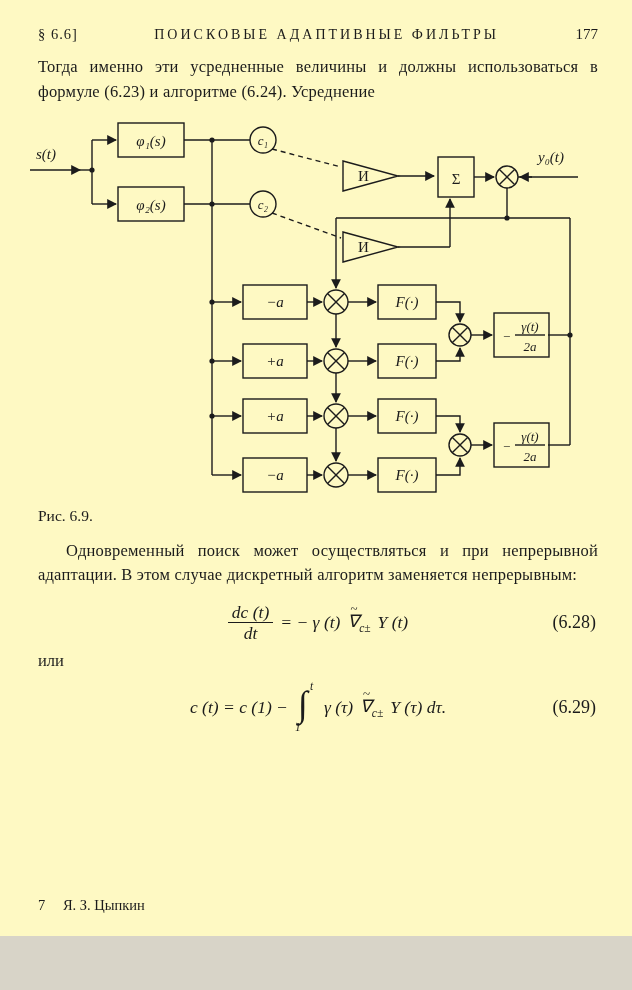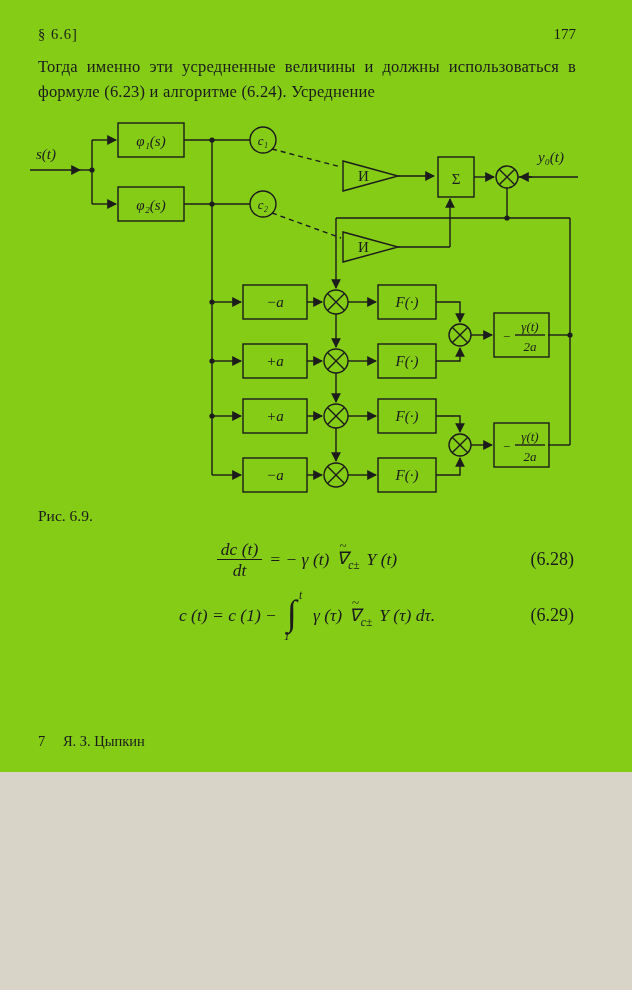--- a/index.html
+++ b/index.html
@@ -1,20 +1,20 @@
 <!DOCTYPE html>
 <html><head>
 <meta charset="utf-8">
 <style>
   html,body{margin:0;padding:0;background:#d8d4c8;}
   .page{
-    position:relative;width:632px;height:772px;box-sizing:border-box;
-    background:#84cc16;color:#1b1b1b;
+    position:relative;width:632px;height:936px;box-sizing:border-box;
+    background:#fef9c3;color:#1b1b1b;
     font-family:"Liberation Serif",serif;
-    padding:26px 56px 0 38px;overflow:hidden;
+    padding:26px 34px 0 38px;overflow:hidden;
   }
   .hdr{display:flex;justify-content:space-between;align-items:baseline;font-size:14.5px;}
   .hdr .sec{letter-spacing:1px;}
   .hdr .ttl{letter-spacing:3px;font-size:14px;}
   .hdr .pg{font-size:15px;}
   .body-txt{font-size:16.5px;line-height:1.5;text-align:justify;letter-spacing:.2px;}
   .para{margin:0 0 2px 0;}
   .p-top{margin-top:12px;}
   .indent{text-indent:28px;}
   .fig{margin:10px 0 0 -8px;}
@@ -40,20 +40,21 @@
   .footer{position:absolute;left:38px;bottom:22px;font-size:14.5px;}
   .footer .auth{margin-left:14px;text-align:center;}
 </style>
 </head>
 <body>
 
 <div class="page">
 
   <div class="hdr">
     <span class="sec">§ 6.6]</span>
+    <span class="ttl">ПОИСКОВЫЕ АДАПТИВНЫЕ ФИЛЬТРЫ</span>
     <span class="pg">177</span>
   </div>
 
   <div class="body-txt">
     <p class="para p-top">Тогда именно эти усредненные величины и должны использоваться в формуле (6.23) и алгоритме (6.24). Усреднение</p>
   </div>
 
   <div class="fig">
     <svg class="dia" width="572" height="384" viewBox="0 0 572 384">
       <defs>
@@ -245,33 +246,35 @@
         <text class="it sm" x="500" y="326" text-anchor="middle">γ(t)</text>
         <line x1="485" y1="330" x2="515" y2="330"></line>
         <text class="it sm" x="500" y="346" text-anchor="middle">2a</text>
       </g>
     </svg>
   </div>
 
   <div class="caption">Рис. 6.9.</div>
 
   <div class="body-txt">
+    <p class="para indent">Одновременный поиск может осуществляться и при непрерывной адаптации. В этом случае дискретный алгоритм заменяется непрерывным:</p>
   </div>
 
   <div class="equation">
     <span class="frac">
       <span class="num">dc (t)</span>
       <span class="den">dt</span>
     </span>
     <span>= − γ (t)</span>
     <span class="nabla"><span>∇</span><span class="tilde">~</span><sub>c±</sub></span>
     <span>Y (t)</span>
     <span class="eqtag">(6.28)</span>
   </div>
 
+  <div class="or-word">или</div>
 
   <div class="equation">
     <span>c (t) = c (1) −</span>
     <span class="integral">
       <span class="int-sign">∫</span>
       <span class="int-top">t</span>
       <span class="int-bot">1</span>
     </span>
     <span>γ (τ)</span>
     <span class="nabla"><span>∇</span><span class="tilde">~</span><sub>c±</sub></span>

